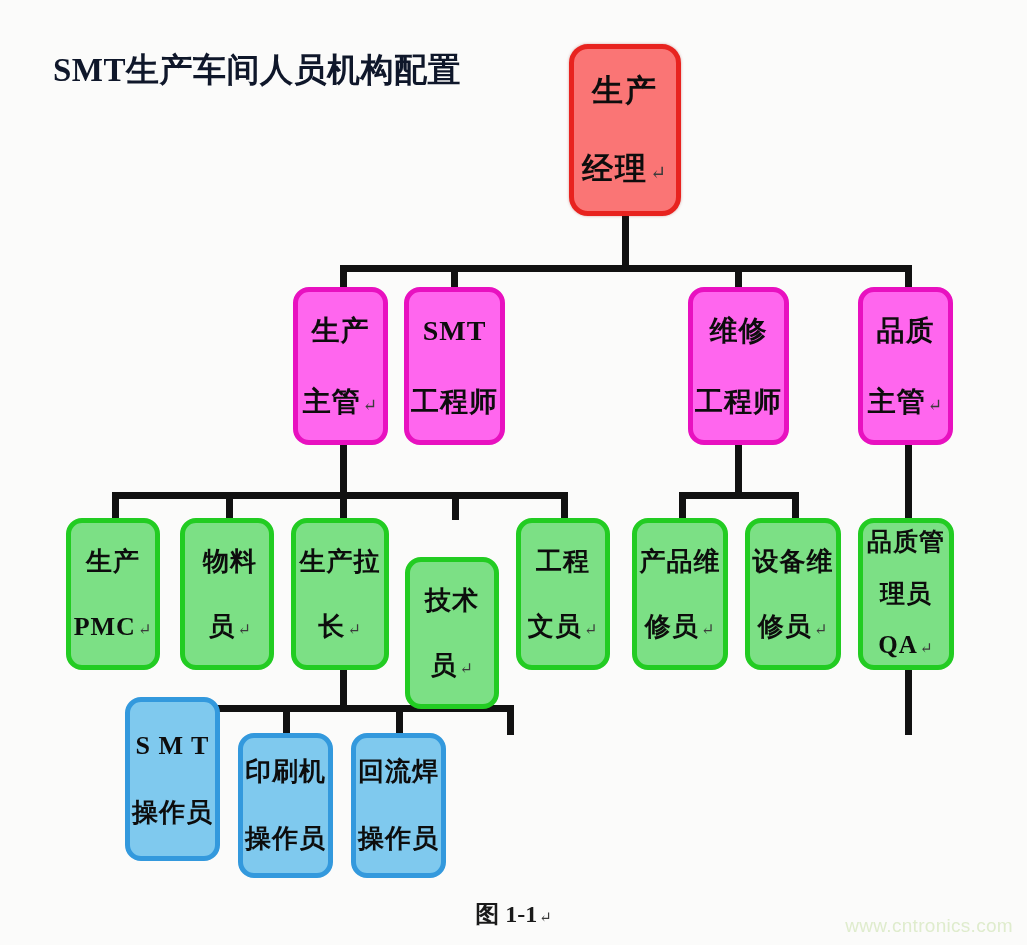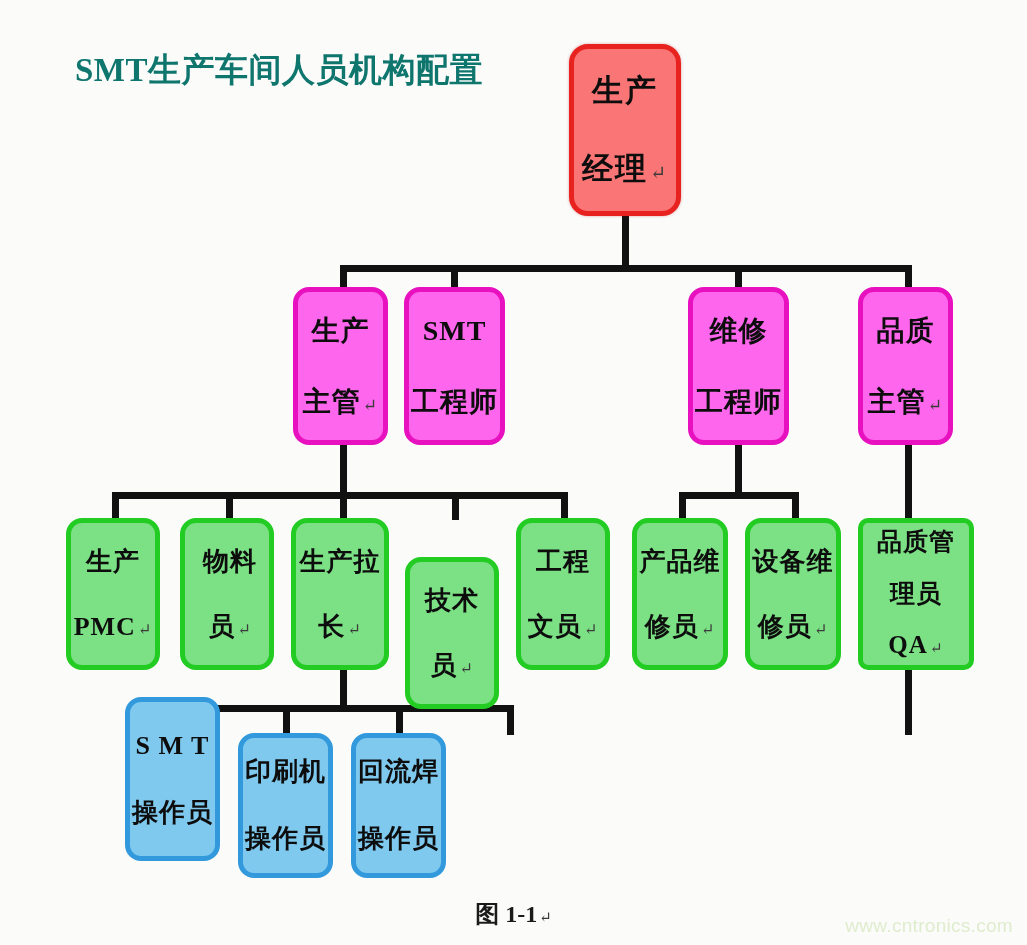--- a/index.html
+++ b/index.html
@@ -12,27 +12,27 @@
     width: 1027px;
     height: 945px;
     background: #fbfbfa;
     overflow: hidden;
     font-family: "Liberation Serif", "DejaVu Serif", serif;
   }
 
   
   #title {
     position: absolute;
-    left: 75px;
+    left: 53px;
     top: 48px;
     font-family: "Liberation Serif", "DejaVu Serif", serif;
     font-weight: bold;
     font-size: 33px;
     letter-spacing: 0.5px;
-    color: #0f766e;
+    color: #0f172a;
     white-space: nowrap;
   }
 
   
   .line {
     position: absolute;
     background: #111111;
   }
   .vline { width: 7px; }
   .hline { height: 7px; }
@@ -215,21 +215,21 @@
   <div class="node lvl-staff" style="left:632px; top:518px; width:96px; height:152px;">
     <span class="ln">产品维</span>
     <span class="ln"><span>修员</span><span class="pilcrow">↵</span></span>
   </div>
 
   <div class="node lvl-staff" style="left:745px; top:518px; width:96px; height:152px;">
     <span class="ln">设备维</span>
     <span class="ln"><span>修员</span><span class="pilcrow">↵</span></span>
   </div>
 
-  <div class="node lvl-staff three" style="left:858px; top:518px; width:116px; height:152px;border-radius:10px;">
+  <div class="node lvl-staff three" style="left:858px; top:518px; width:96px; height:152px;">
     <span class="ln">品质管</span>
     <span class="ln">理员</span>
     <span class="ln"><span>QA</span><span class="pilcrow">↵</span></span>
   </div>
 
   <div class="node lvl-op" style="left:125px; top:697px; width:95px; height:164px;">
     <span class="ln">S M T</span>
     <span class="ln">操作员</span>
   </div>
 

